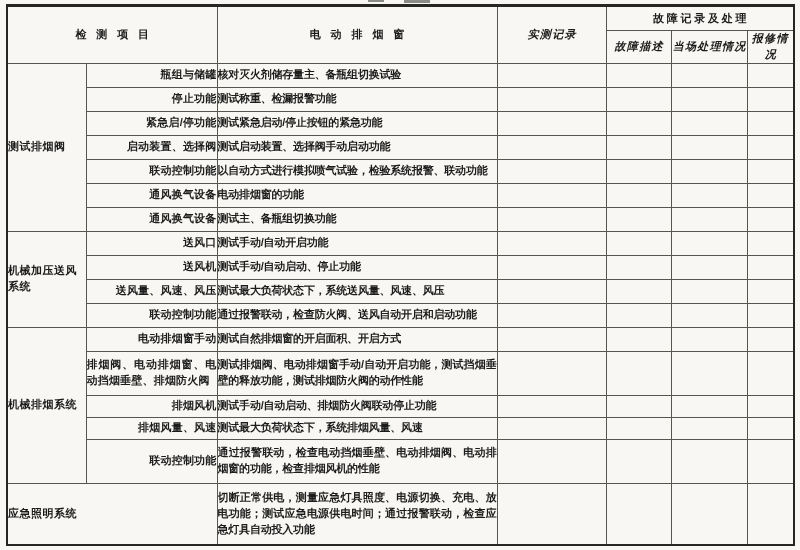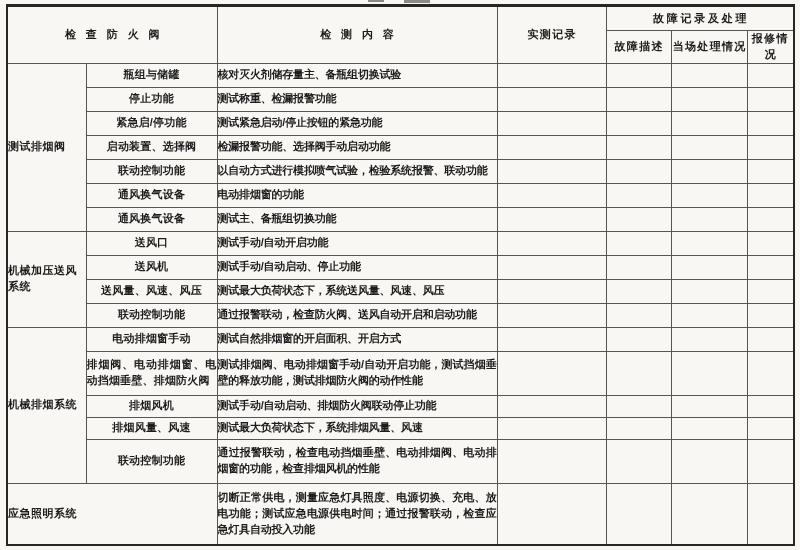--- a/index.html
+++ b/index.html
@@ -46,39 +46,39 @@
   }
   
   th.hdr {
     text-align: center;
     vertical-align: middle;
     font-size: 12px;
     margin-top: 24px;
   }
   th.hdr .sp-wide { letter-spacing: 0.9em; margin-right: -0.9em; }
   th.hdr .sp-mid  { letter-spacing: 0.25em; margin-right: -0.25em; }
-  th.hdr .sp-sm   { letter-spacing: 0.12em; margin-right: -0.12em; }
+  th.hdr .sp-sm   { letter-spacing: 0.12em; margin-right: -0.12em; font-style: italic; }
 
   
   tr.hr1 { height: 25px; }
   tr.hr2 { height: 24px; }
   tr.h24 { height: 24px; }
   tr.h44 { height: 44px; }
   tr.h22 { height: 22px; }
   tr.h62 { height: 62px; }
 
   td.sys {
     text-align: left;
     vertical-align: middle;
     padding: 0 3px 0 4px;
     letter-spacing: 0.5px;
   }
   td.sys-merged { padding-left: 10px; }
   td.item {
-    text-align: center;
+    text-align: right;
     vertical-align: middle;
     padding: 0 4px 0 8px;
     letter-spacing: 0.2px;
   }
   td.content {
     text-align: justify;
     vertical-align: middle;
     padding: 1px 6px 1px 9px;
     letter-spacing: -0.2px;
     line-height: 1.6;
@@ -99,22 +99,22 @@
       <col style="width:131px">
       <col style="width:280px">
       <col style="width:109px">
       <col style="width:65px">
       <col style="width:76px">
       <col style="width:47px">
     </colgroup>
 
     <tbody>
         <tr class="hr1">
-      <th class="hdr" colspan="2" rowspan="2"><span class="sp-wide">检查防火阀</span></th>
-      <th class="hdr" rowspan="2"><span class="sp-wide">检测内容</span></th>
+      <th class="hdr" colspan="2" rowspan="2"><span class="sp-wide">检测项目</span></th>
+      <th class="hdr" rowspan="2"><span class="sp-wide">电动排烟窗</span></th>
       <th class="hdr" rowspan="2"><span class="sp-sm">实测记录</span></th>
       <th class="hdr" colspan="3"><span class="sp-mid">故障记录及处理</span></th>
     </tr>
     <tr class="hr2">
       <th class="hdr"><span class="sp-sm">故障描述</span></th>
       <th class="hdr"><span class="sp-sm">当场处理情况</span></th>
       <th class="hdr"><span class="sp-sm">报修情况</span></th>
     </tr>
 
     <tr class="h24">
@@ -137,21 +137,21 @@
     <tr class="h24">
       <td class="item">紧急启/停功能</td>
       <td class="content">测试紧急启动/停止按钮的紧急功能</td>
       <td class="blank"></td>
       <td class="blank"></td>
       <td class="blank"></td>
       <td class="blank"></td>
     </tr>
     <tr class="h24">
       <td class="item">启动装置、选择阀</td>
-      <td class="content">检漏报警功能、选择阀手动启动功能</td>
+      <td class="content">测试启动装置、选择阀手动启动功能</td>
       <td class="blank"></td>
       <td class="blank"></td>
       <td class="blank"></td>
       <td class="blank"></td>
     </tr>
     <tr class="h24">
       <td class="item">联动控制功能</td>
       <td class="content">以自动方式进行模拟喷气试验，检验系统报警、联动功能</td>
       <td class="blank"></td>
       <td class="blank"></td>

